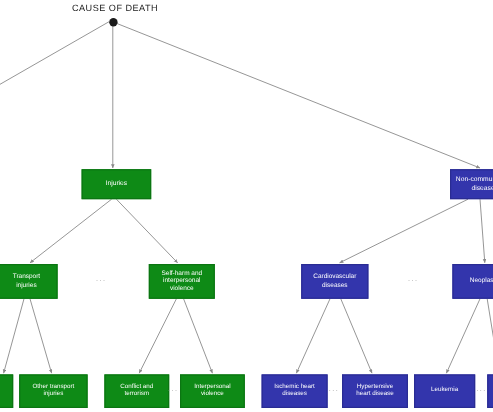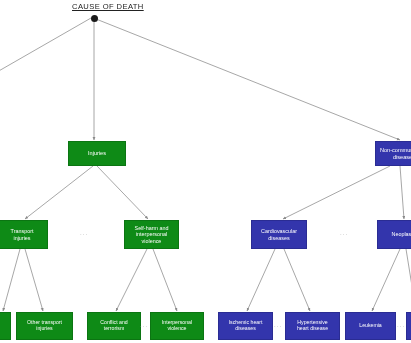--- a/index.html
+++ b/index.html
@@ -92,21 +92,21 @@
         <line x1="25" y1="249" x2="43" y2="311" stroke="#8a8a8a" stroke-width="0.75" marker-end="url(#arrowhead)"></line>
         <line x1="147" y1="249" x2="116" y2="311" stroke="#8a8a8a" stroke-width="0.75" marker-end="url(#arrowhead)"></line>
         <line x1="153" y1="249" x2="177" y2="311" stroke="#8a8a8a" stroke-width="0.75" marker-end="url(#arrowhead)"></line>
         <line x1="275" y1="249" x2="247" y2="311" stroke="#8a8a8a" stroke-width="0.75" marker-end="url(#arrowhead)"></line>
         <line x1="284" y1="249" x2="310" y2="311" stroke="#8a8a8a" stroke-width="0.75" marker-end="url(#arrowhead)"></line>
         <line x1="400" y1="249" x2="372" y2="311" stroke="#8a8a8a" stroke-width="0.75" marker-end="url(#arrowhead)"></line>
         <line x1="406" y1="249" x2="416" y2="311" stroke="#8a8a8a" stroke-width="0.75" marker-end="url(#arrowhead)"></line>
       </g>
   </svg>
 
-  <div class="root-label" style="left: 72px; top: 2px; font-size: 7.6px; color: rgb(34, 34, 34); text-decoration: underline;">CAUSE OF DEATH</div>
+  <div class="root-label" style="left: 60px; top: 2px; font-size: 7.6px; color: rgb(34, 34, 34);">CAUSE OF DEATH</div>
   <div class="root-dot" style="left: 91px; top: 15px; background: rgb(26, 26, 26);"></div>
 
   <div id="node-layer">
       <div class="node green" style="left: 68px; top: 141px; width: 58px; height: 25px; font-size: 5.6px;">
         <span class="node-label">Injuries</span>
       </div>
       <div class="node blue" style="left: 375px; top: 141px; width: 58px; height: 25px; font-size: 5.6px;">
         <span class="node-label">Non-communicable
 diseases</span>
       </div>

